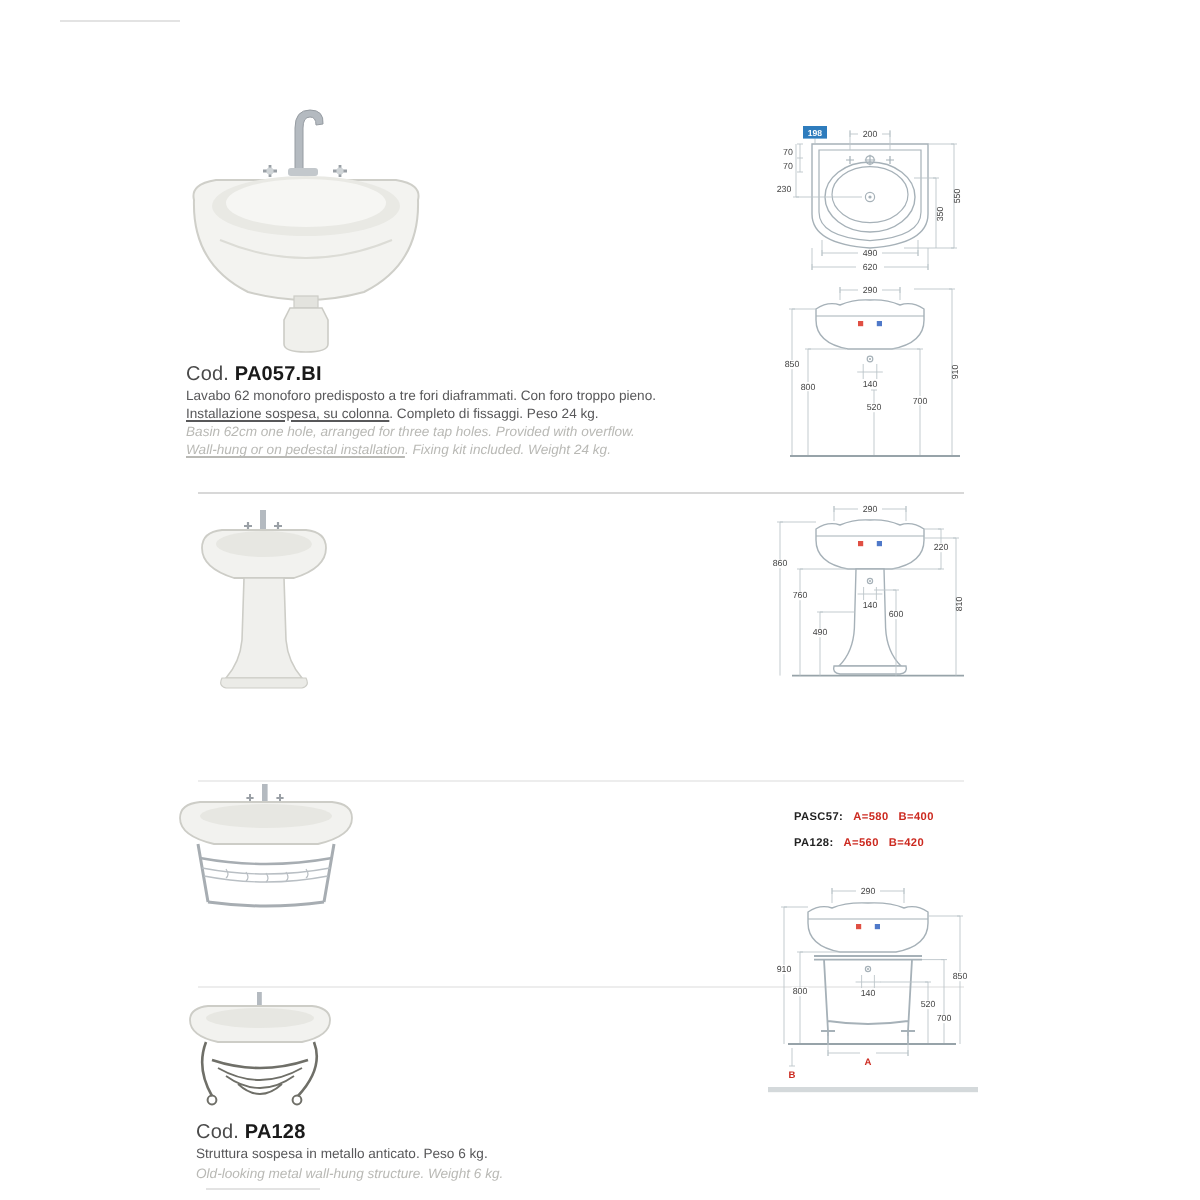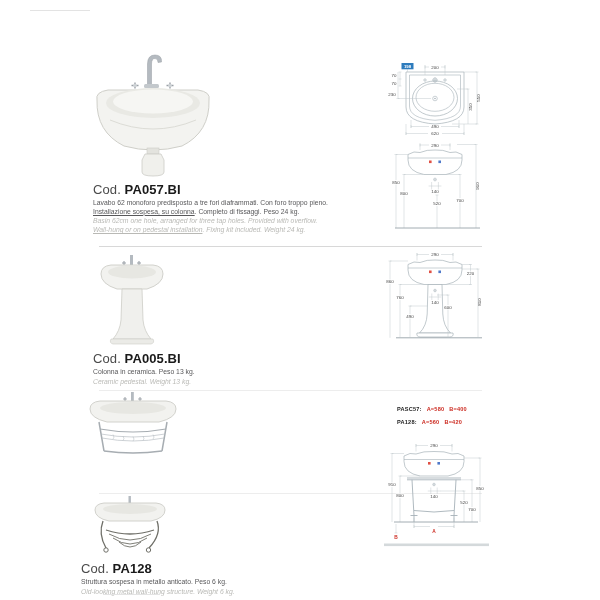--- a/index.html
+++ b/index.html
@@ -2,21 +2,21 @@
 <html><head>
 <meta charset="utf-8">
 <style>
   html,body{margin:0;padding:0;background:#fff;}
   body{width:600px;height:600px;font-family:"Liberation Sans",sans-serif;}
   .page{position:relative;width:600px;height:600px;background:#ffffff;overflow:hidden;}
   .abs{position:absolute;}
   .hline{position:absolute;height:1px;background:#dcdcdc;}
   .hline.light{background:#ededed;}
   .tblock{color:#58585a;}
-  .code-line{font-size:13px;color:#4a4a4a;margin-bottom:2px;letter-spacing:.1px;}
+  .code-line{font-size:10px;color:#4a4a4a;margin-bottom:2px;letter-spacing:.1px;}
   .code-line .code{font-weight:bold;color:#1a1a1a;}
   .it{font-size:6.8px;color:#58585a;line-height:8.7px;}
   .en{font-size:6.8px;color:#b9b9b5;font-style:italic;line-height:8.7px;}
   .en.first{margin-top:1px;}
   .u{text-decoration:underline;}
   .specs{line-height:1;}
   .spec-row{font-size:5.6px;font-weight:bold;color:#222;margin-bottom:7px;letter-spacing:.2px;}
   .spec-val{color:#cc2a20;margin-left:5px;}
   svg text{font-family:"Liberation Sans",sans-serif;}
   .dim{font-size:4.4px;fill:#444;}
@@ -141,25 +141,20 @@
     <g>
       <path d="M2,22 Q2,14 12,13 L54,13 Q64,14 64,22 Q64,32 48,37 L18,37 Q2,32 2,22 Z" fill="#f2f2ef" stroke="#cdcdc7" stroke-width="0.9"></path>
       <ellipse cx="33" cy="20" rx="24" ry="6.5" fill="#e7e7e2"></ellipse>
     </g>
     <g>
       <path d="M23,37 L22,68 Q21,79 14,87 L52,87 Q45,79 44,68 L43,37 Z" fill="#f0f0ed" stroke="#cdcdc7" stroke-width="0.8"></path>
       <path d="M12,87 h42 q2,4 -2,5 h-38 q-4,-1 -2,-5 Z" fill="#ebebe7" stroke="#cdcdc7" stroke-width="0.6"></path>
     </g>
   </svg>
 
-  <div class="abs tblock" style="left:93px;top:351px;width:292px">
-    <div class="code-line"><span>Cod.</span> <span class="code">PA005.BI</span></div>
-    <div class="it"><span>Colonna in ceramica. Peso 13 kg.</span></div>
-    <div class="en first"><span>Ceramic pedestal. Weight 13 kg.</span></div>
-  </div>
 
   <svg class="abs" style="left:384px;top:248px" width="102" height="104" viewBox="0 0 102 104">
     <g>
       <path class="oln" d="M24,16.5 Q30,12.5 36,14.5 Q43,11.5 51,12 Q59,11.5 66,14.5 Q72,12.5 78,16.5 L78,22 Q78,33.5 62,36.5 L40,36.5 Q24,33.5 24,22 Z"></path>
       <path class="olnf" d="M24,20 H78"></path>
       <rect x="45" y="22.5" width="2.6" height="2.6" fill="#e04f43"></rect>
       <rect x="54.4" y="22.5" width="2.6" height="2.6" fill="#4f79c9"></rect>
     </g>
     <g>
       <path class="oln" d="M44,36.5 L43.2,66 Q42.6,78 35.5,85 L66.5,85 Q59.4,78 58.8,66 L58,36.5 Z"></path>
@@ -276,21 +271,21 @@
     </g>
     <g stroke="#6f6f68" stroke-width="1.3" fill="none">
       <path d="M10,25 Q5,38 13,52 M64,25 Q69,38 56,52"></path>
       <path d="M13,34 Q37,42 61,34"></path>
       <path d="M16,38 Q37,50 58,38 M20,42 Q37,54 54,42 M26,46 Q37,56 48,46" stroke-width="0.9"></path>
       <circle cx="13" cy="54" r="2.2" stroke-width="1"></circle>
       <circle cx="55.5" cy="54" r="2.2" stroke-width="1"></circle>
     </g>
   </svg>
 
-  <div class="abs tblock" style="left:81px;top:561px;width:292px">
+  <div class="abs tblock" style="left:98px;top:561px;width:292px">
     <div class="code-line"><span>Cod.</span> <span class="code">PA128</span></div>
     <div class="it"><span>Struttura sospesa in metallo anticato. Peso 6 kg.</span></div>
     <div class="en first"><span>Old-looking metal wall-hung structure. Weight 6 kg.</span></div>
   </div>
 
   <div class="hline" style="left:103px;top:594px;width:57px;background:#e3e3e3"></div>
 
 </div>
 
 </body></html>

